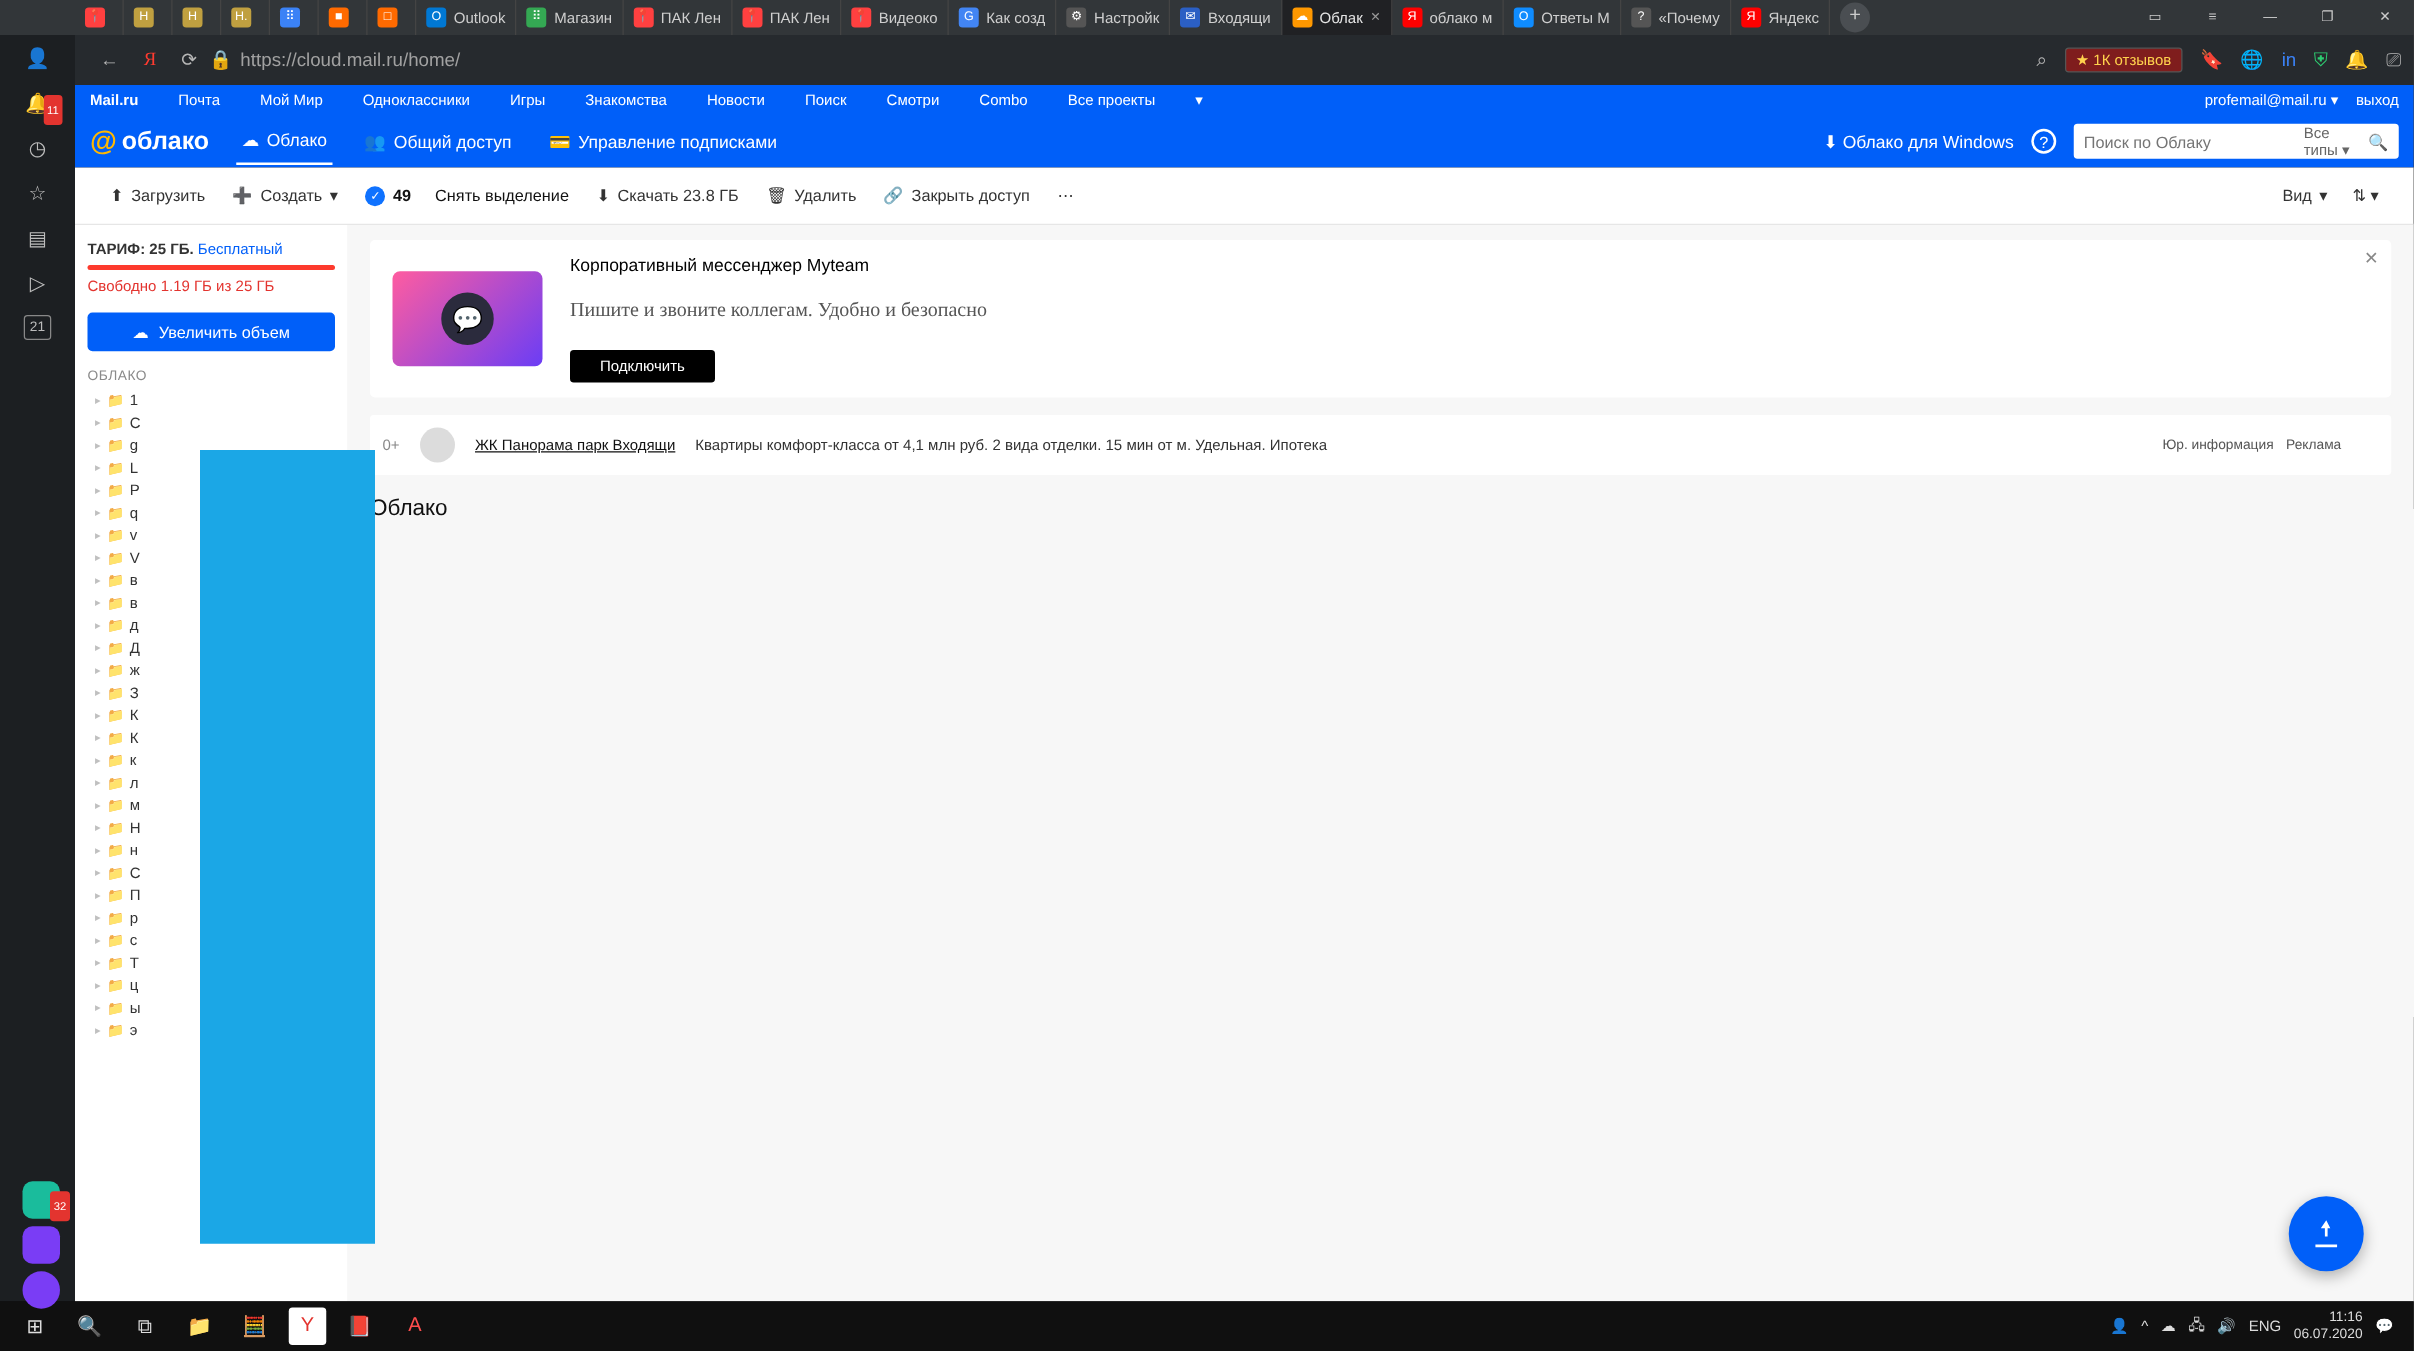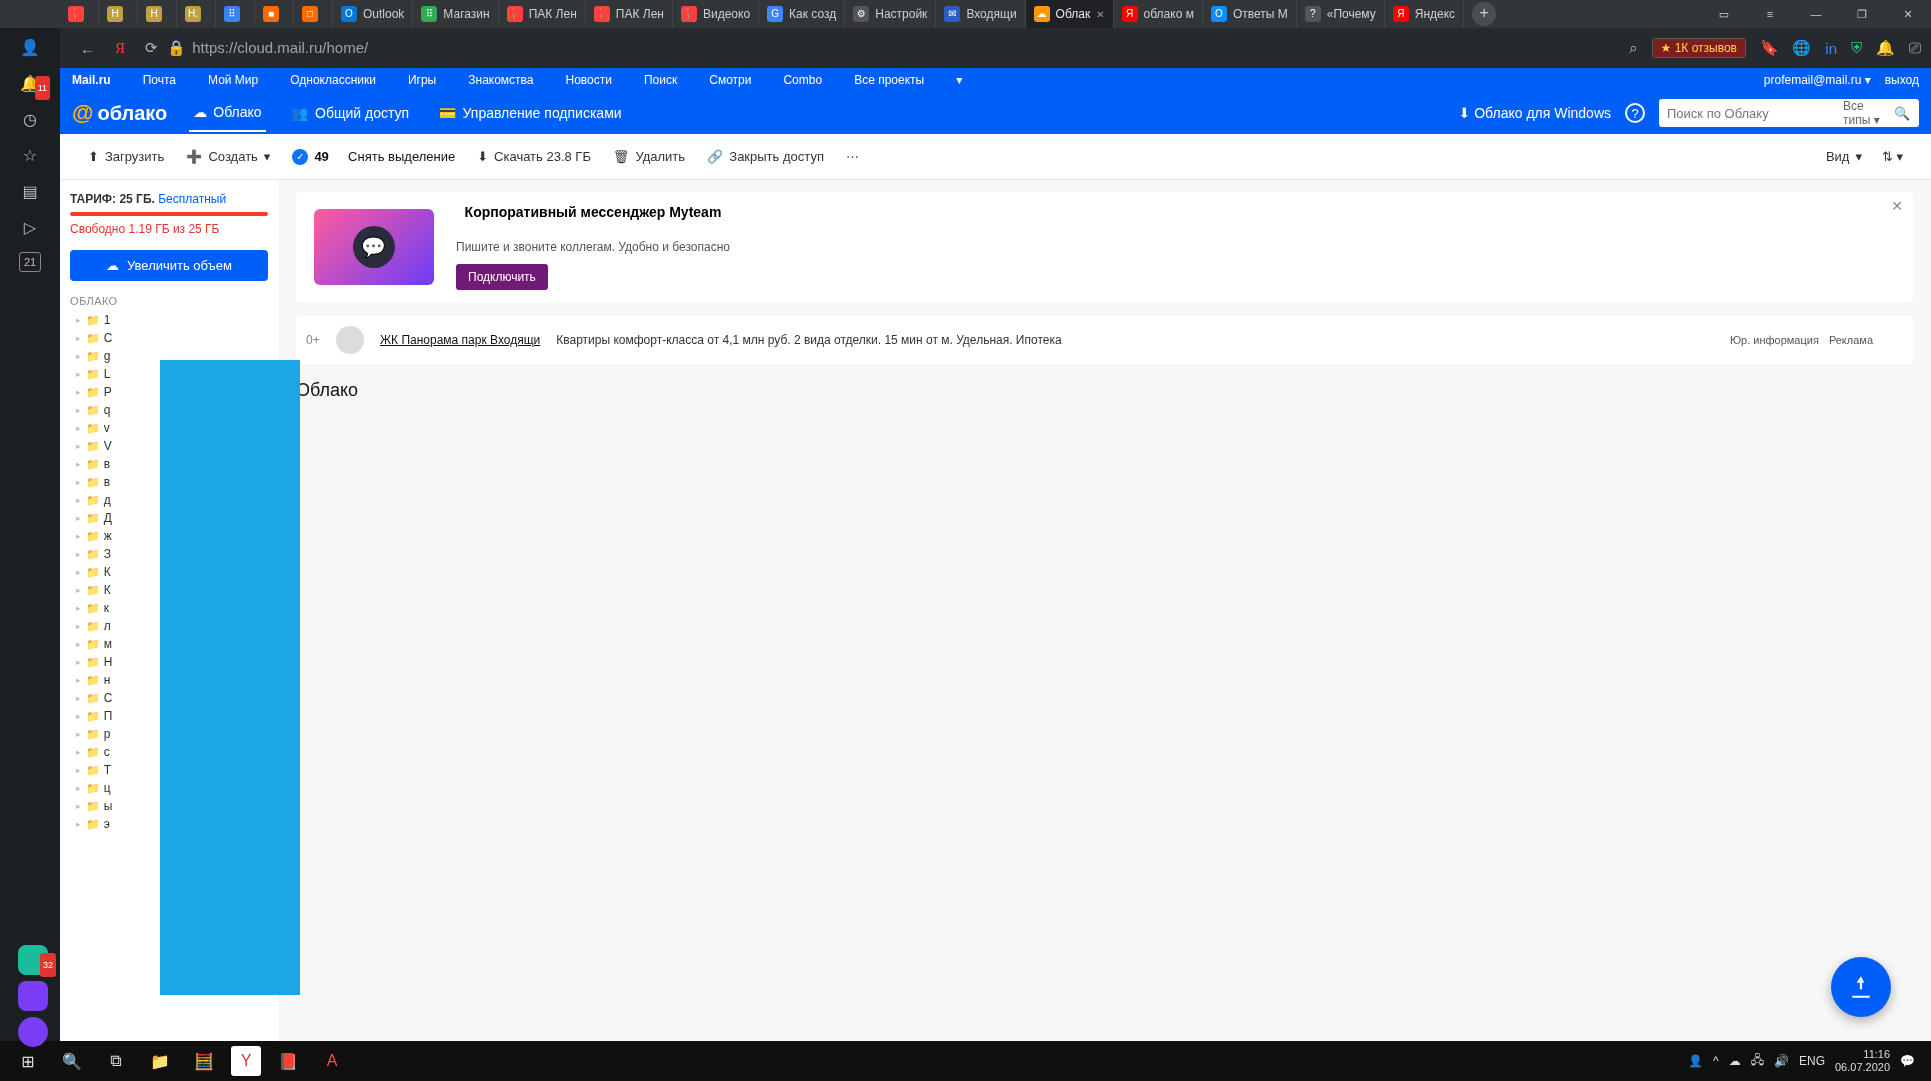--- a/index.html
+++ b/index.html
@@ -58,23 +58,23 @@
 .tree{list-style:none;}
 .tree li{display:flex;align-items:center;height:18px;font-size:12px;color:#333;padding-left:6px;position:relative;}
 .tree li .arrow{color:#c0c0c0;width:10px;font-size:9px;}
 .tree li .fld{color:#bfbfbf;margin-right:4px;font-size:11px;}
 .blue-cover{position:absolute;left:160px;top:360px;width:140px;height:635px;background:#1ba7e6;}
 
 .main{flex:1;background:#f7f7f7;padding:12px 18px;position:relative;}
 .promo{background:#fff;border-radius:4px;display:flex;align-items:center;padding:12px 18px;position:relative;margin-bottom:14px;}
 .promo-ic{width:120px;height:76px;border-radius:6px;background:linear-gradient(135deg,#ff5ca0,#6b3df5);margin-right:22px;display:flex;align-items:center;justify-content:center;}
 .promo-ic span{width:42px;height:42px;border-radius:50%;background:#2b2b3d;display:flex;align-items:center;justify-content:center;color:#4cd9a5;font-size:20px;}
-.promo h4{font-size:14px;font-weight:bold;margin-bottom:20px;text-align:center;}
-.promo p{font-size:12px;color:#555;margin-bottom:10px;}
-.promo .btn{background:#701a75;color:#fff;border-radius:3px;padding:6px 12px;font-size:12px;display:inline-block;text-align:center;}
+.promo h4{font-size:14px;font-weight:normal;margin-bottom:20px;}
+.promo p{font-size:16px;color:#555;margin-bottom:22px;font-family:Liberation Serif, serif;}
+.promo .btn{background:#000000;color:#fff;border-radius:3px;padding:6px 24px;font-size:12px;display:inline-block;text-align:center;}
 .promo-close{position:absolute;right:10px;top:6px;color:#888;font-size:14px;}
 .adline{background:#fff;border-radius:3px;padding:10px 40px;display:flex;align-items:center;font-size:12px;color:#333;gap:16px;position:relative;}
 .adline .age{color:#888;position:absolute;left:10px;}
 .adline .avatar{width:28px;height:28px;border-radius:50%;background:#dcdcdc;}
 .adline .adr{margin-left:auto;color:#555;font-size:11px;display:flex;gap:10px;}
 .ad-title{text-decoration:underline;color:#111;}
 .page-title{font-size:18px;color:#111;margin-top:16px;}
 .fab{position:absolute;right:40px;bottom:24px;width:60px;height:60px;border-radius:50%;background:#005ff9;display:flex;align-items:center;justify-content:center;color:#fff;box-shadow:0 4px 12px rgba(0,0,0,0.3);}
 
 

